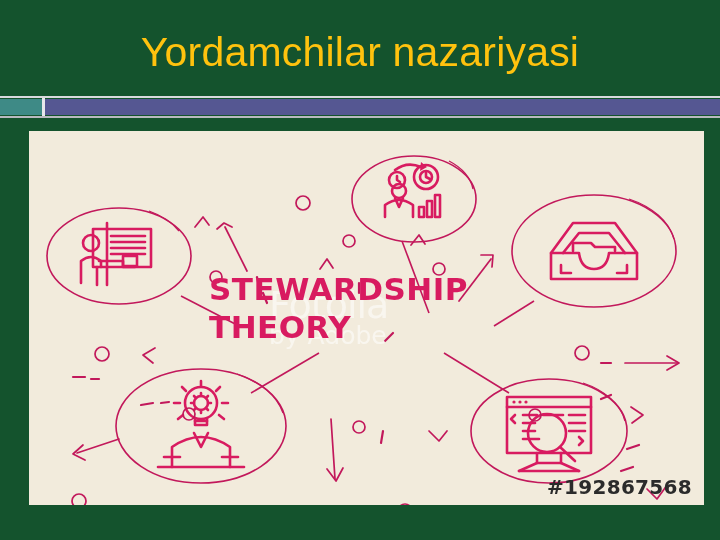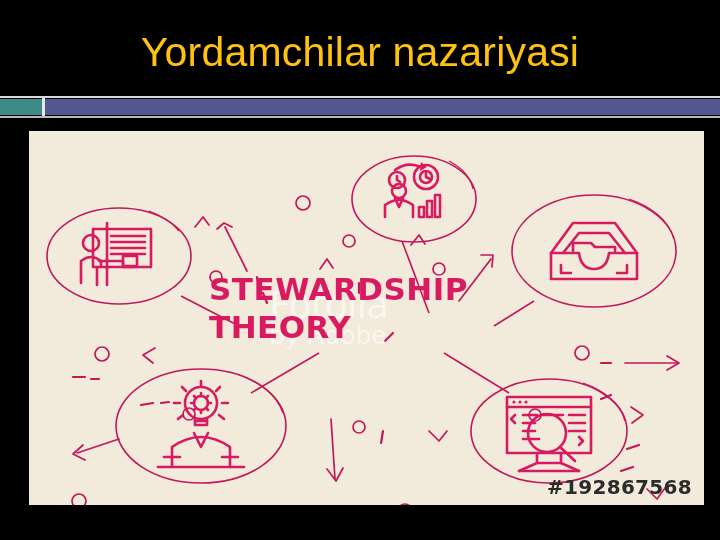--- a/index.html
+++ b/index.html
@@ -11,21 +11,21 @@
     width: 720px;
     height: 540px;
     overflow: hidden;
     font-family: "Liberation Sans", sans-serif;
   }
 
   #slide {
     position: relative;
     width: 720px;
     height: 540px;
-    background: #000000;
+    background: #14532d;
     overflow: hidden;
   }
 
   
   #title-area {
     position: absolute;
     left: 0;
     top: 0;
     width: 720px;
     height: 96px;

